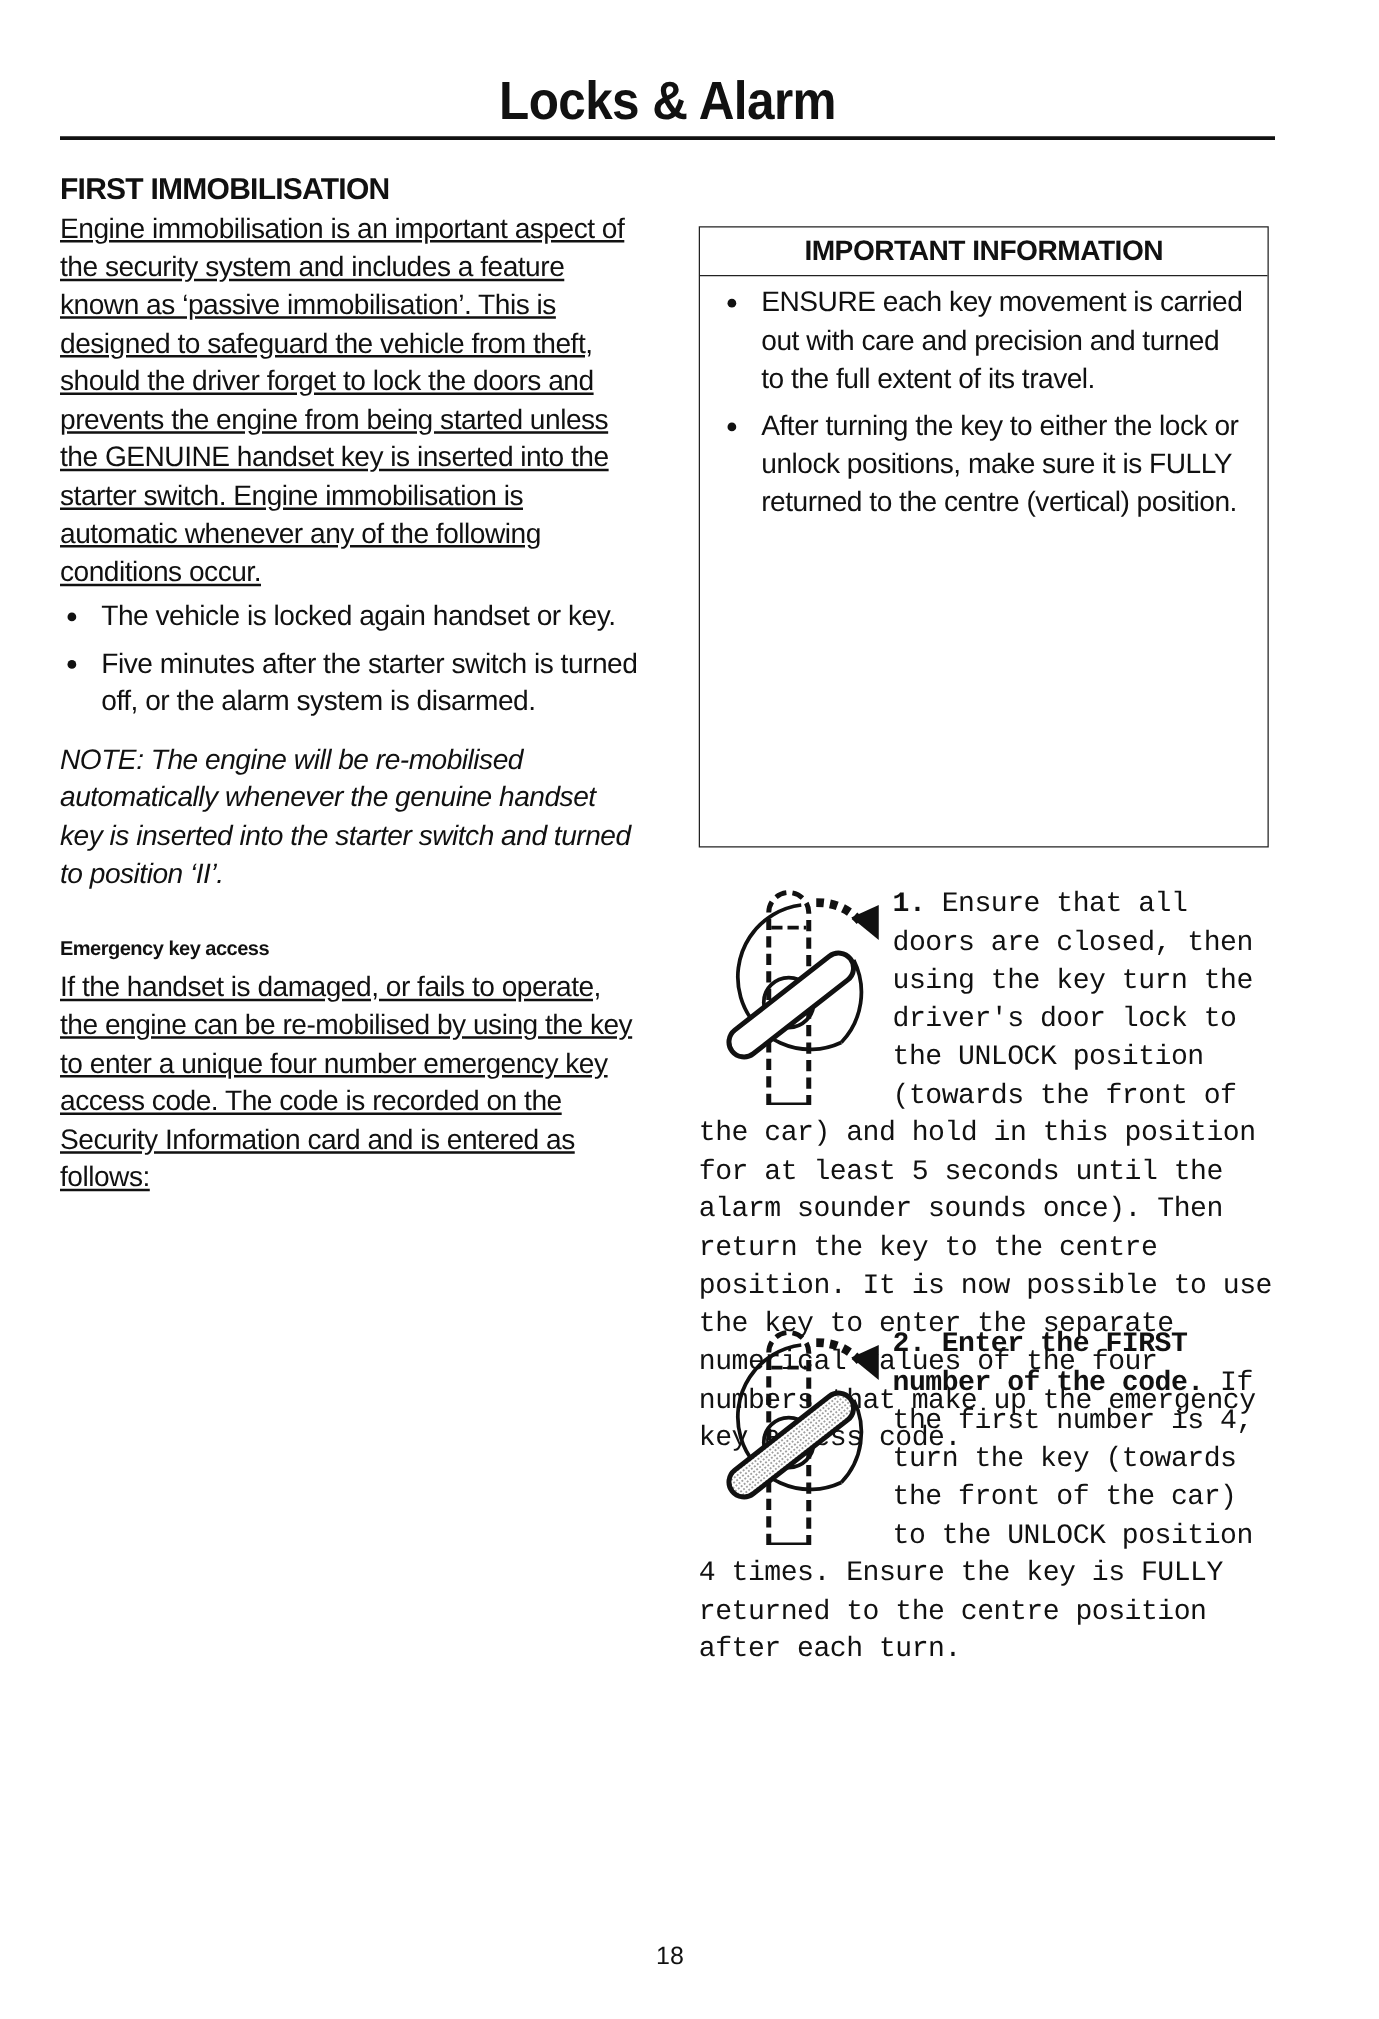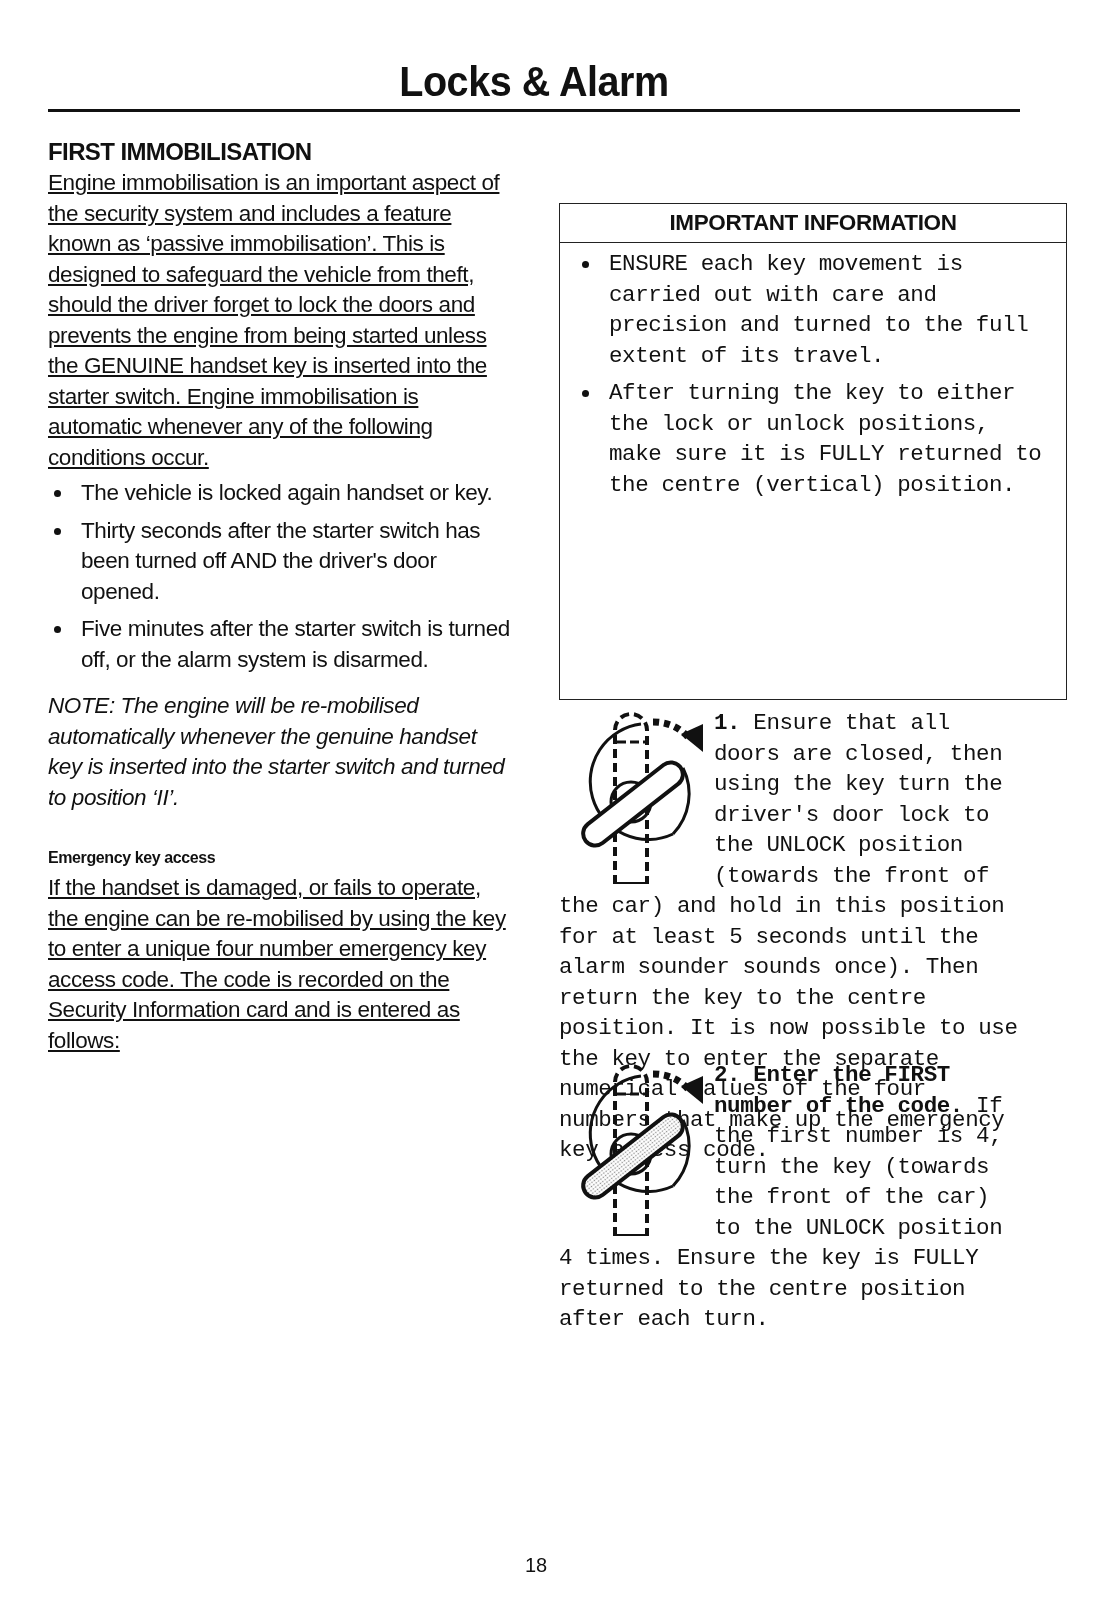--- a/index.html
+++ b/index.html
@@ -64,36 +64,35 @@
     .note b { font-weight: normal; }
     .subheading {
       font-weight: bold;
       font-size: 16px;
       margin-top: 30px;
       line-height: 30px;
       letter-spacing: -0.4px;
     }
     .info-box {
       border: 1.5px solid #222222;
-      width: 508px;
+      width: 456px;
       height: 497px;
       position: relative;
-      margin-top: 22px;
     }
     .info-box-header {
       height: 39px;
       border-bottom: 1.5px solid #222222;
       text-align: center;
       font-weight: bold;
       font-size: 22.5px;
       line-height: 38px;
       letter-spacing: -0.4px;
     }
     .info-box-body { padding: 2px 16px 0 16px; }
-    .info-box-body ul.bullets li { padding-left: 33px; margin-bottom: 7px; font-family: Liberation Mono, monospace; }
+    .info-box-body ul.bullets li { padding-left: 33px; margin-bottom: 7px; }
     .info-box-body ul.bullets { margin-top: 4px; }
     .step {
       position: absolute;
       left: 559px;
       width: 460px;
       font-size: 22.5px;
       line-height: 30.5px;
       letter-spacing: -0.4px;
       font-family: Liberation Mono, monospace;
     }
@@ -121,21 +120,20 @@
 <body>
 
 <h1 class="page-title">Locks &amp; Alarm</h1>
 <div class="title-rule"></div>
 
 <div class="col col-left">
   <h2 class="section-heading">FIRST IMMOBILISATION</h2>
   <p class="para">Engine immobilisation is an important aspect of the security system and includes a feature known as ‘passive immobilisation’. This is designed to safeguard the vehicle from theft, should the driver forget to lock the doors and prevents the engine from being started unless the GENUINE handset key is inserted into the starter switch. Engine immobilisation is automatic whenever any of the following conditions occur.</p>
   <ul class="bullets">
     <li><span class="dot"></span><span>The vehicle is locked again handset or key.</span></li>
-    <li><span class="dot"></span><span>Thirty seconds after the starter switch has been turned off AND the driver's door opened.</span></li>
     <li><span class="dot"></span><span>Five minutes after the starter switch is turned off, or the alarm system is disarmed.</span></li>
   </ul>
   <p class="note"><b>NOTE:</b><span> The engine will be re-mobilised automatically whenever the genuine handset key is inserted into the starter switch and turned to position ‘II’.</span></p>
   <h3 class="subheading">Emergency key access</h3>
   <p class="para">If the handset is damaged, or fails to operate, the engine can be re-mobilised by using the key to enter a unique four number emergency key access code. The code is recorded on the Security Information card and is entered as follows:</p>
 </div>
 
 <div class="col col-right">
   <div class="info-box">
     <div class="info-box-header">IMPORTANT INFORMATION</div>

